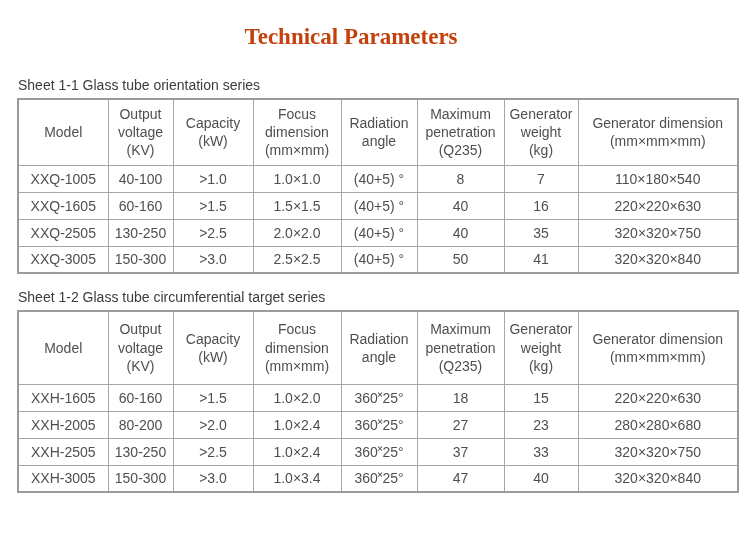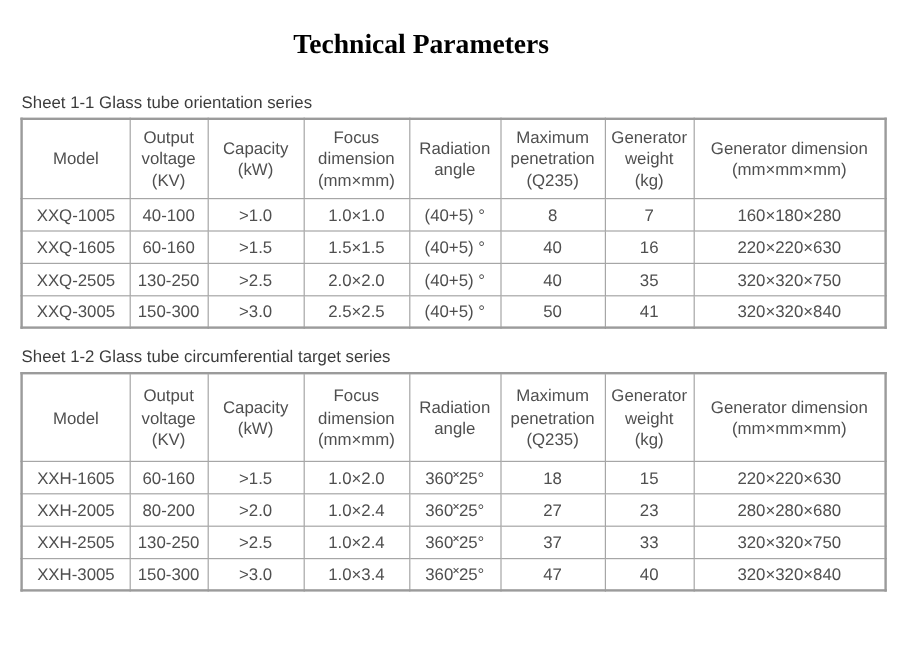--- a/index.html
+++ b/index.html
@@ -14,21 +14,21 @@
     font-family: "Liberation Sans", "DejaVu Sans", sans-serif;
     color: #4f4f4f;
   }
   .page-title {
     margin: 24px 48px 0 0;
     text-align: center;
     font-family: "Liberation Serif", "DejaVu Serif", serif;
     font-weight: bold;
     font-size: 23px;
     line-height: 26px;
-    color: #000000;
+    color: #c2410c;
   }
   .content {
     width: 708px;
     margin: 0 auto 0 17px;
   }
   .table-caption {
     margin: 27px 0 5px 1px;
     font-size: 14px;
     color: #3c3c3c;
   }
@@ -112,21 +112,21 @@
     </thead>
     <tbody>
         <tr>
           <td>XXQ-1005</td>
           <td>40-100</td>
           <td>&gt;1.0</td>
           <td>1.0×1.0</td>
           <td>(40+5) °</td>
           <td>8</td>
           <td>7</td>
-          <td>160×180×280</td>
+          <td>110×180×540</td>
         </tr>
         <tr>
           <td>XXQ-1605</td>
           <td>60-160</td>
           <td>&gt;1.5</td>
           <td>1.5×1.5</td>
           <td>(40+5) °</td>
           <td>40</td>
           <td>16</td>
           <td>220×220×630</td>

